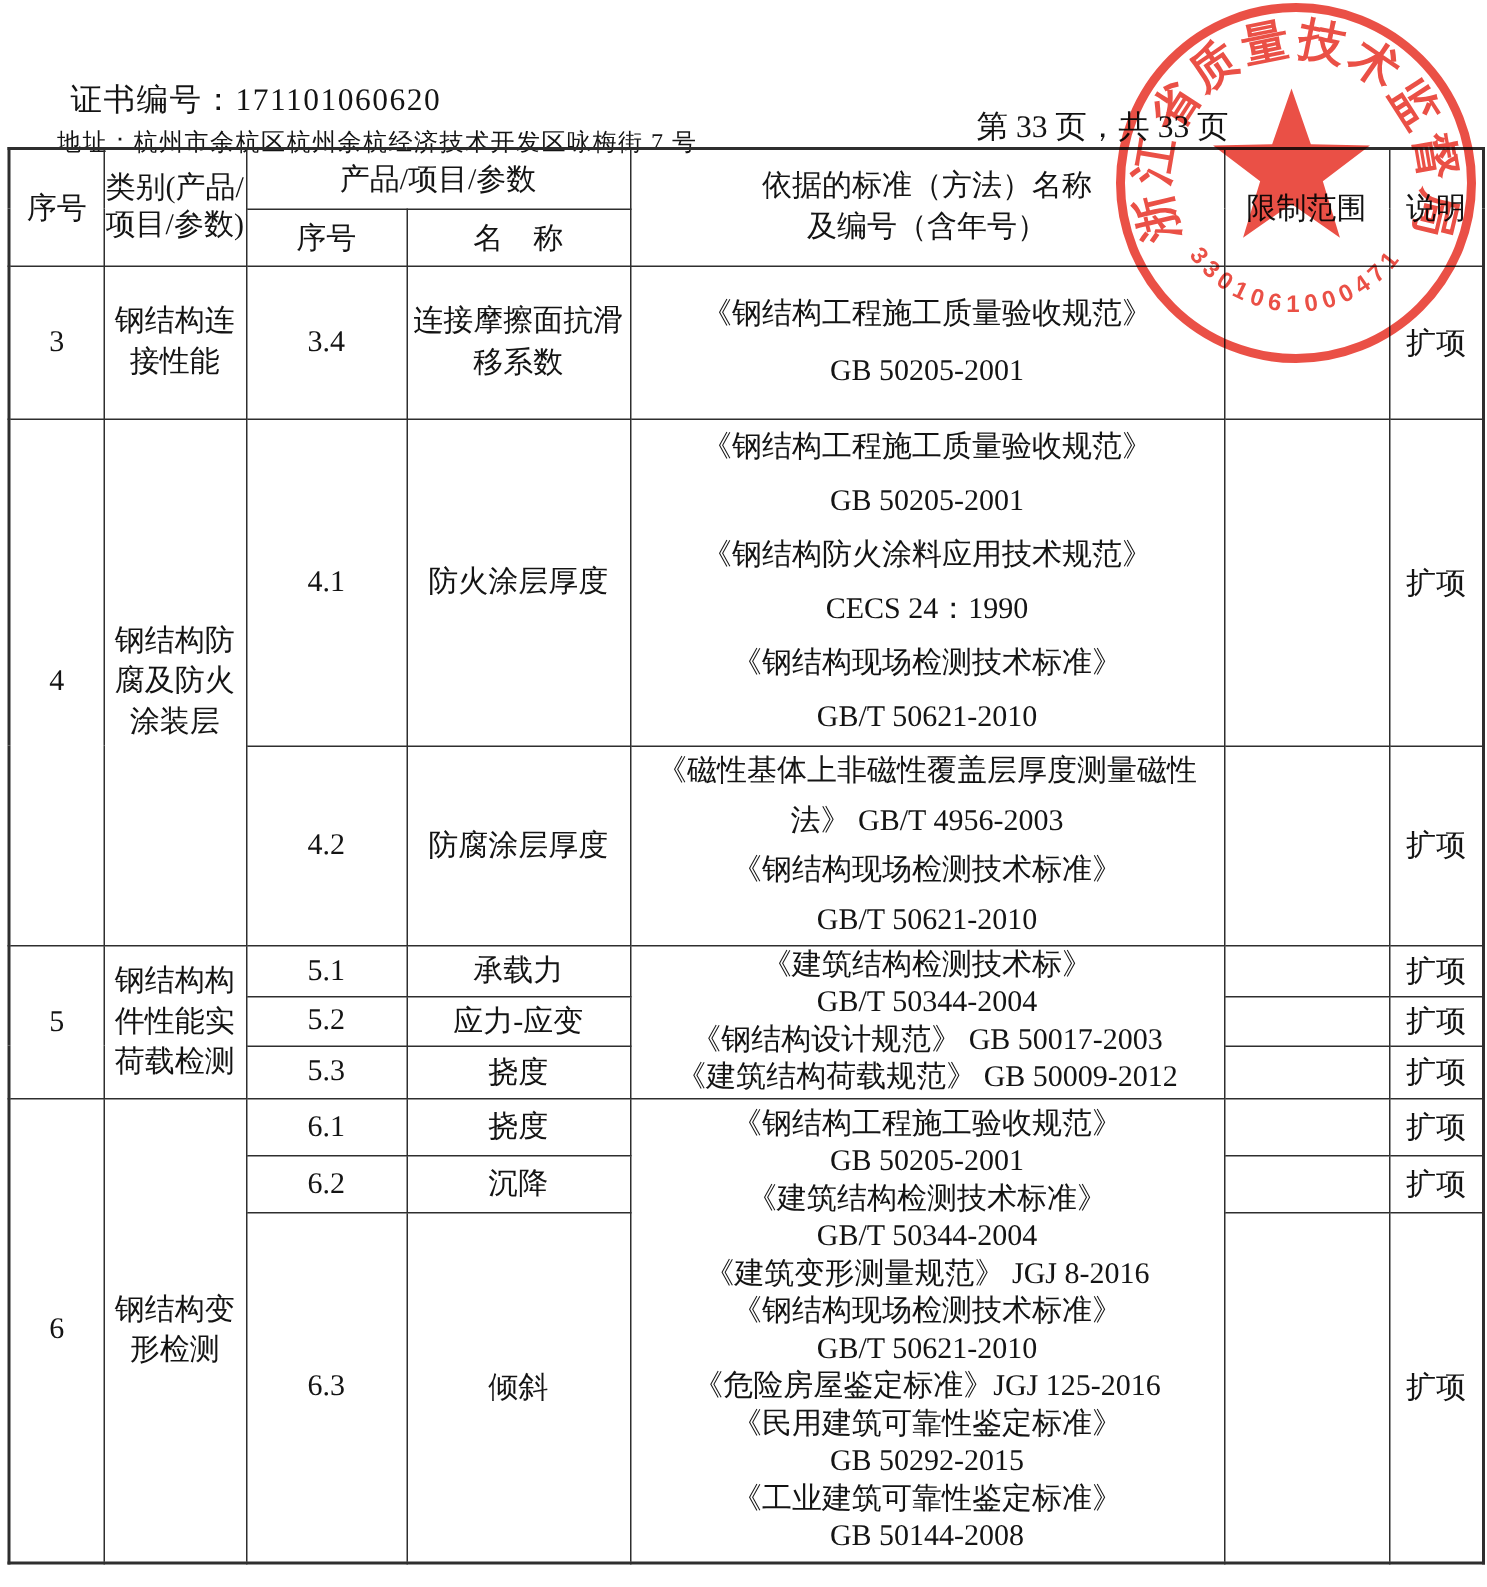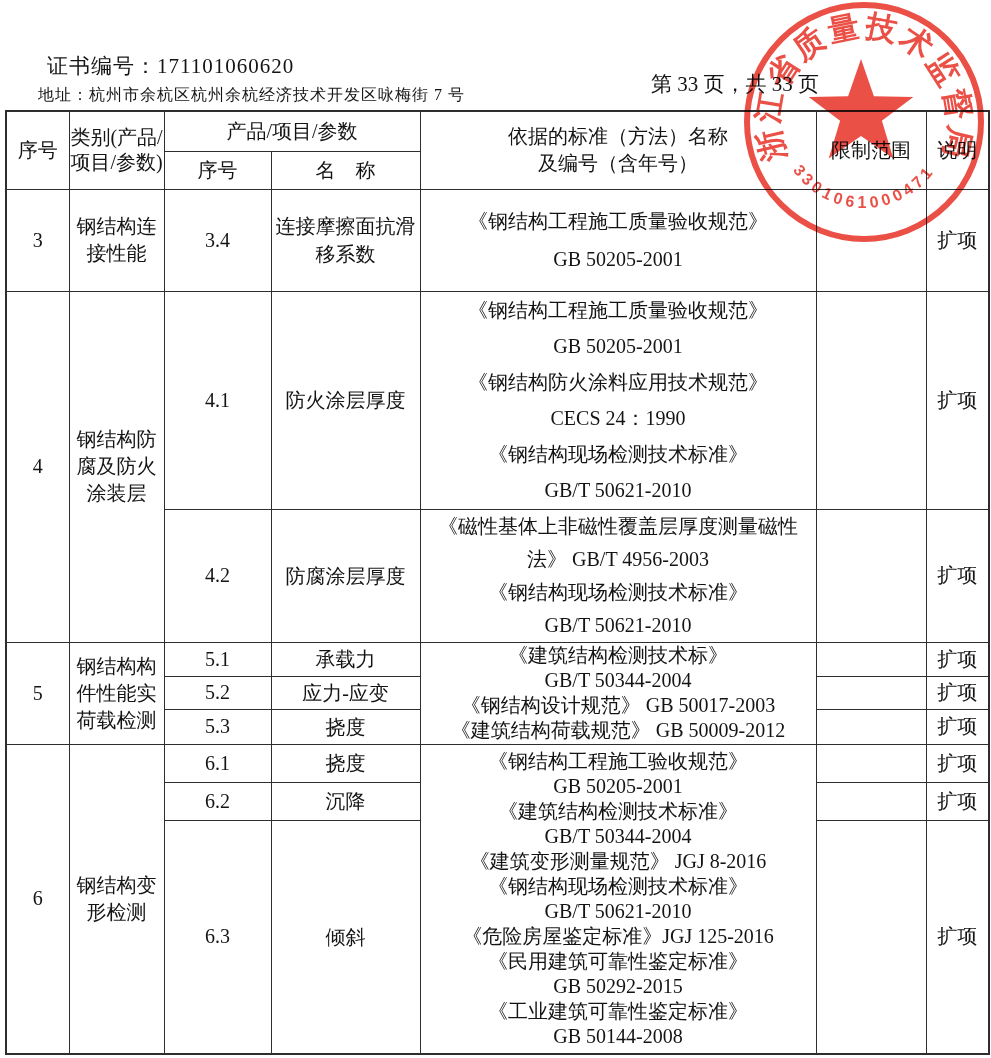--- a/index.html
+++ b/index.html
@@ -7,21 +7,21 @@
     width:991px;height:1058px;position:relative;background:#ffffff;
     font-family:"Liberation Serif","DejaVu Serif",serif;
     color:#141414;overflow:hidden;
   }
   .doc-header{position:absolute;left:0;top:0;width:991px;}
   .cert-line{position:absolute;left:47px;top:52px;font-size:21px;letter-spacing:1px;white-space:nowrap;}
   .addr-line{position:absolute;left:38px;top:85px;font-size:16px;letter-spacing:1px;white-space:nowrap;}
   .page-info{position:absolute;left:651px;top:70px;font-size:21px;white-space:nowrap;}
 
   table.doc{
-    position:absolute;left:5px;top:110px;width:983px;
+    position:absolute;left:5px;top:98px;width:983px;
     border-collapse:collapse;table-layout:fixed;
   }
   table.doc th,table.doc td{
     border:1px solid #2e2e2e;
     font-weight:normal;font-size:20px;
     text-align:center;vertical-align:middle;
     padding:0;overflow:hidden;
   }
   table.doc{border:2px solid #2e2e2e;}
   tr.h40{height:40px;}  tr.h38{height:38px;}

